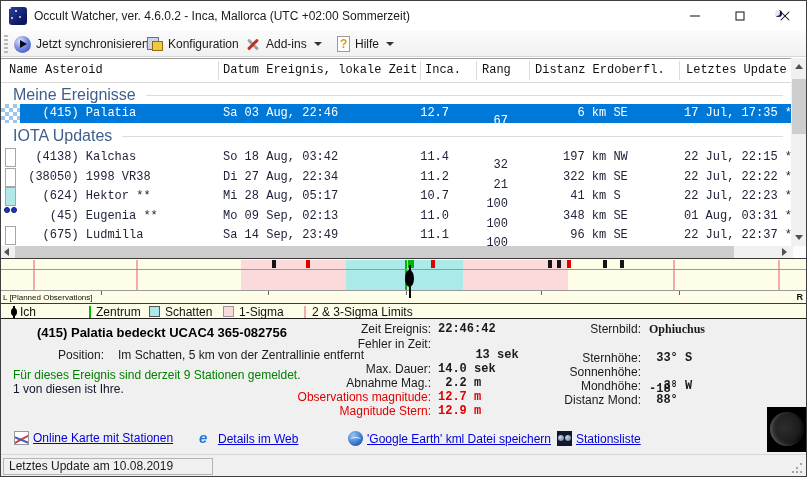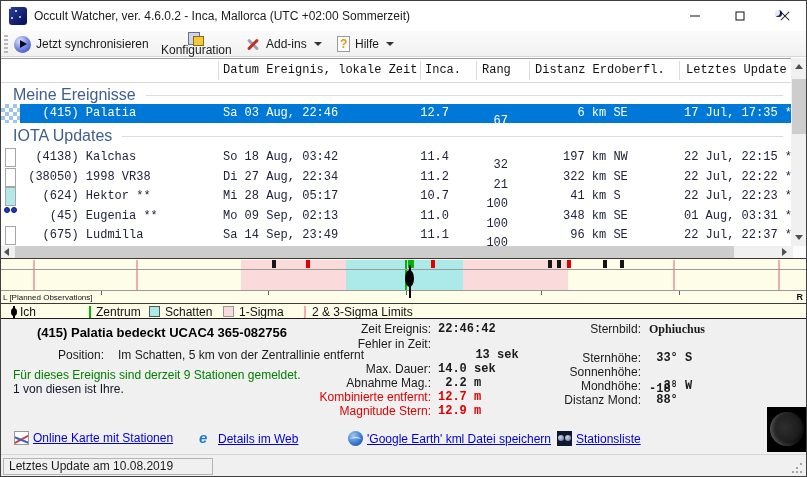--- a/index.html
+++ b/index.html
@@ -175,21 +175,21 @@
         <i class="cap-glyph g-x2"></i>
       </div>
   </div>
 
   <div class="abs toolbar">
     <div class="abs grip"></div>
     <div class="abs tbtn" style="left:9px;">
       <span class="icon-sync"></span>
       <span>Jetzt synchronisieren</span>
     </div>
-    <div class="abs tbtn" style="left:156px;flex-direction:column;">
+    <div class="abs tbtn" style="left:142px;">
       <span class="icon-config">
           <i class="back"></i>
           <i class="front"></i>
         </span>
       <span>Konfiguration</span>
     </div>
     <div class="abs tbtn" style="left:239px;">
       <span class="icon-tools">
           <i class="bar1"></i>
           <i class="bar2"></i>
@@ -198,20 +198,21 @@
       <span class="dd-arrow"></span>
     </div>
     <div class="abs tbtn" style="left:332px;">
       <span class="icon-help"></span>
       <span>Hilfe</span>
       <span class="dd-arrow"></span>
     </div>
   </div>
 
   <div class="abs list mono">
+    <div class="abs hdr-cell" style="left:8px;">Name Asteroid</div>
     <div class="abs hdr-cell" style="left:222px;">Datum Ereignis, lokale Zeit</div>
     <div class="abs hdr-cell" style="left:424px;">Inca.</div>
     <div class="abs hdr-cell" style="left:481px;">Rang</div>
     <div class="abs hdr-cell" style="left:534px;">Distanz Erdoberfl.</div>
     <div class="abs hdr-cell" style="left:685px;">Letztes Update</div>
     <div class="abs hdr-sep" style="left:217px;"></div>
     <div class="abs hdr-sep" style="left:419px;"></div>
     <div class="abs hdr-sep" style="left:475px;"></div>
     <div class="abs hdr-sep" style="left:528px;"></div>
     <div class="abs hdr-sep" style="left:678px;"></div>
@@ -363,21 +364,21 @@
     <div class="abs d-green2">1 von diesen ist Ihre.</div>
 
     <div class="d-lab" style="left:230px;top:4px;">Zeit Ereignis:</div>
     <div class="d-val mono" style="left:437px;top:4px;">22:46:42</div>
     <div class="d-lab" style="left:230px;top:19px;">Fehler in Zeit:</div>
     <div class="d-val mono" style="left:460px;top:19px;margin-top:11px;">  13 sek</div>
     <div class="d-lab" style="left:230px;top:44px;">Max. Dauer:</div>
     <div class="d-val mono" style="left:437px;top:44px;">14.0 sek</div>
     <div class="d-lab" style="left:230px;top:58px;">Abnahme Mag.:</div>
     <div class="d-val mono" style="left:437px;top:58px;"> 2.2 m</div>
-    <div class="d-lab red" style="left:230px;top:72px;">Kombinierte entfernt:</div>
+    <div class="d-lab red" style="left:230px;top:72px;">Observations magnitude:</div>
     <div class="d-val mono red" style="left:437px;top:72px;">12.7 m</div>
     <div class="d-lab red" style="left:230px;top:86px;">Magnitude Stern:</div>
     <div class="d-val mono red" style="left:437px;top:86px;">12.9 m</div>
 
     <div class="d-lab" style="left:440px;top:4px;">Sternbild:</div>
     <div class="d-val mono" style="left:648px;top:4px;font-family:Liberation Serif, serif;">Ophiuchus</div>
     <div class="d-lab" style="left:440px;top:33px;">Sternhöhe:</div>
     <div class="d-val mono" style="left:648px;top:33px;"> 33° S</div>
     <div class="d-lab" style="left:440px;top:47px;">Sonnenhöhe:</div>
     <div class="d-val mono" style="left:648px;top:64px;">-18°</div>

